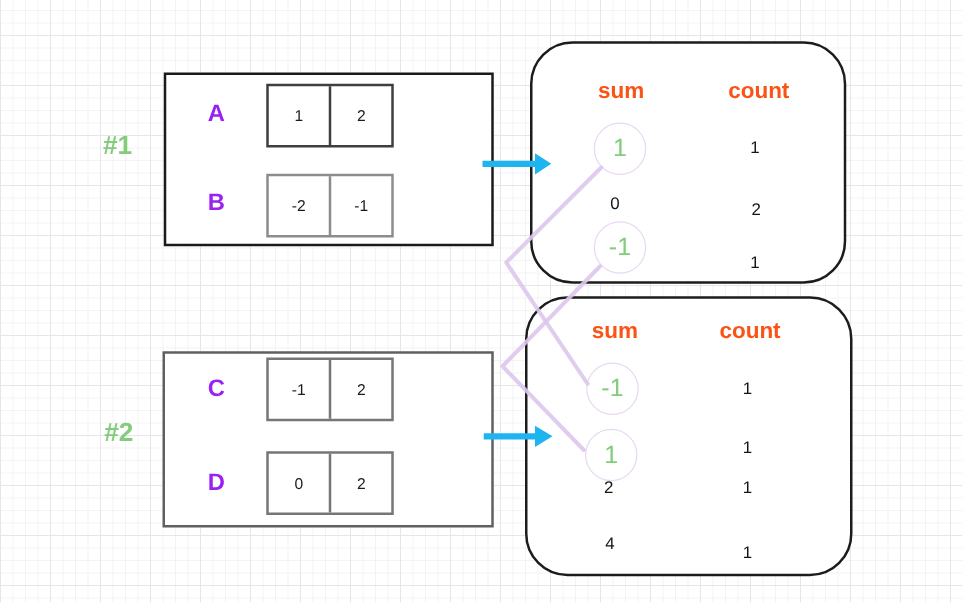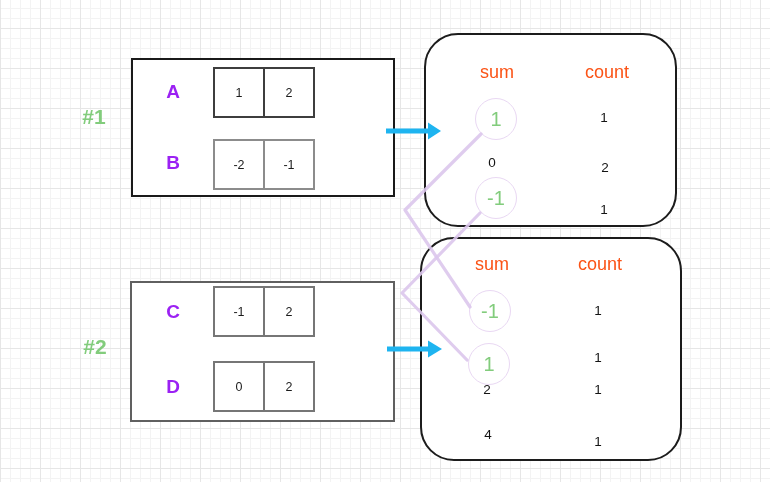--- a/index.html
+++ b/index.html
@@ -22,21 +22,21 @@
   .table2{left:420px;top:237px;width:262px;height:224px;}
   .glabel{position:absolute;width:44px;text-align:center;font-size:21px;font-weight:600;color:#82cc7c;}
   .arrname{position:absolute;width:28px;text-align:center;font-size:19px;font-weight:600;color:#9b21f3;}
   .cells{position:absolute;display:flex;background:#fff;box-sizing:content-box;}
   .cell{width:48px;height:47px;display:flex;align-items:center;justify-content:center;
         font-size:12.5px;font-weight:500;color:#1b1b1b;}
   .cells.ca{border:2.5px solid #3e3e3e;}  .cells.ca .cell+.cell{border-left:2px solid #3e3e3e;}
   .cells.cb{border:2.5px solid #8c8c8c;}  .cells.cb .cell+.cell{border-left:2px solid #8c8c8c;}
   .cells.cc{border:2.5px solid #767676;}  .cells.cc .cell+.cell{border-left:2px solid #767676;}
   .cells.cd{border:2.5px solid #767676;}  .cells.cd .cell+.cell{border-left:2px solid #767676;}
-  .hdr{position:absolute;width:70px;text-align:center;font-size:18px;font-weight:400;color:#fb5316;}
+  .hdr{position:absolute;width:70px;text-align:center;font-size:18px;font-weight:700;color:#fb5316;}
   .numv{position:absolute;width:36px;text-align:center;font-size:13.5px;font-weight:500;color:#141414;}
   .circ{position:absolute;width:42px;height:42px;border-radius:50%;box-sizing:border-box;
         border:1.5px solid #e9d8f3;display:flex;align-items:center;justify-content:center;
         font-size:20px;font-weight:500;color:#82cc7c;background:transparent;}
   .overlay{position:absolute;left:0;top:0;width:770px;height:482px;pointer-events:none;z-index:5;}
 </style>
 </head>
 <body>
 
 <div class="canvas">

